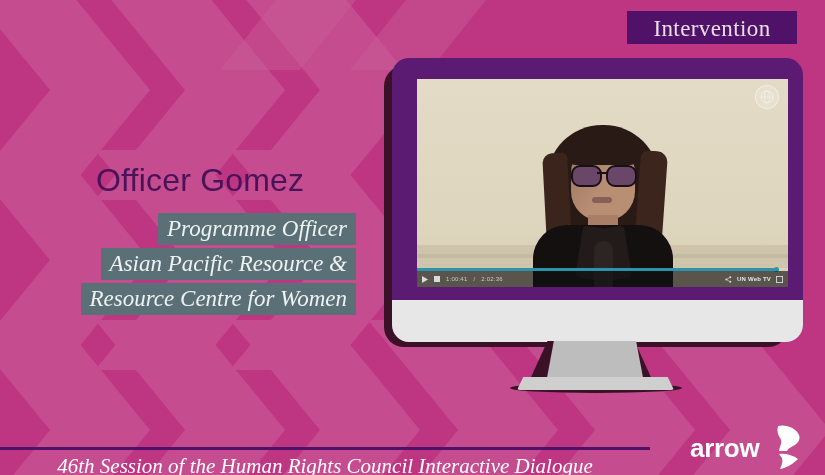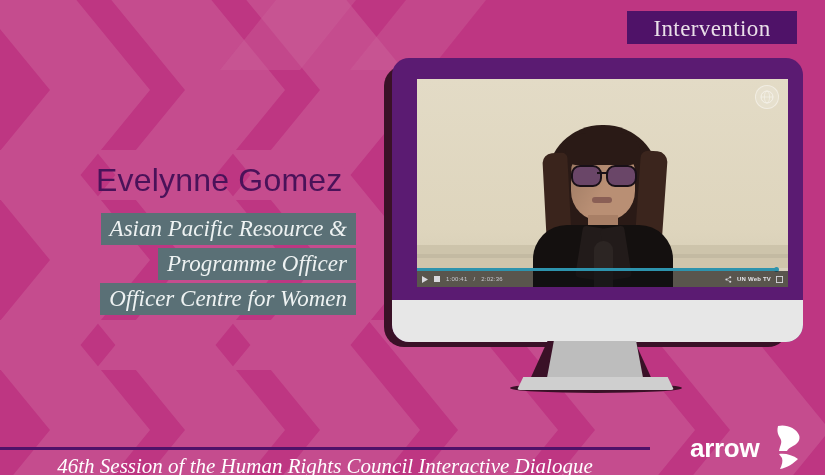--- a/index.html
+++ b/index.html
@@ -171,31 +171,31 @@
         <path d="M300,-30 L380,-30 L300,70 L220,70 Z"></path>
         <path d="M430,-30 L510,-30 L430,70 L350,70 Z"></path>
       </g>
     </svg>
   </div>
 
   <div class="intervention-banner">
     <span>Intervention</span>
   </div>
 
-  <div class="speaker-name">Evelynne Gomez</div>
+  <div class="speaker-name">Officer Gomez</div>
 
   <div class="caption-stack">
     <div class="caption-row">
+      <div class="caption-bar">Programme Officer</div>
+    </div>
+    <div class="caption-row">
       <div class="caption-bar">Asian Pacific Resource &amp;</div>
     </div>
     <div class="caption-row">
-      <div class="caption-bar">Programme Officer</div>
-    </div>
-    <div class="caption-row">
-      <div class="caption-bar">Officer Centre for Women</div>
+      <div class="caption-bar">Resource Centre for Women</div>
     </div>
   </div>
 
   <div class="monitor-shadow"></div>
   <div class="monitor-body"></div>
   <div class="monitor-lower-bezel"></div>
 
   <div class="monitor-screen">
     <div class="video-wall"></div>
     <div class="wall-baseboard"></div>

